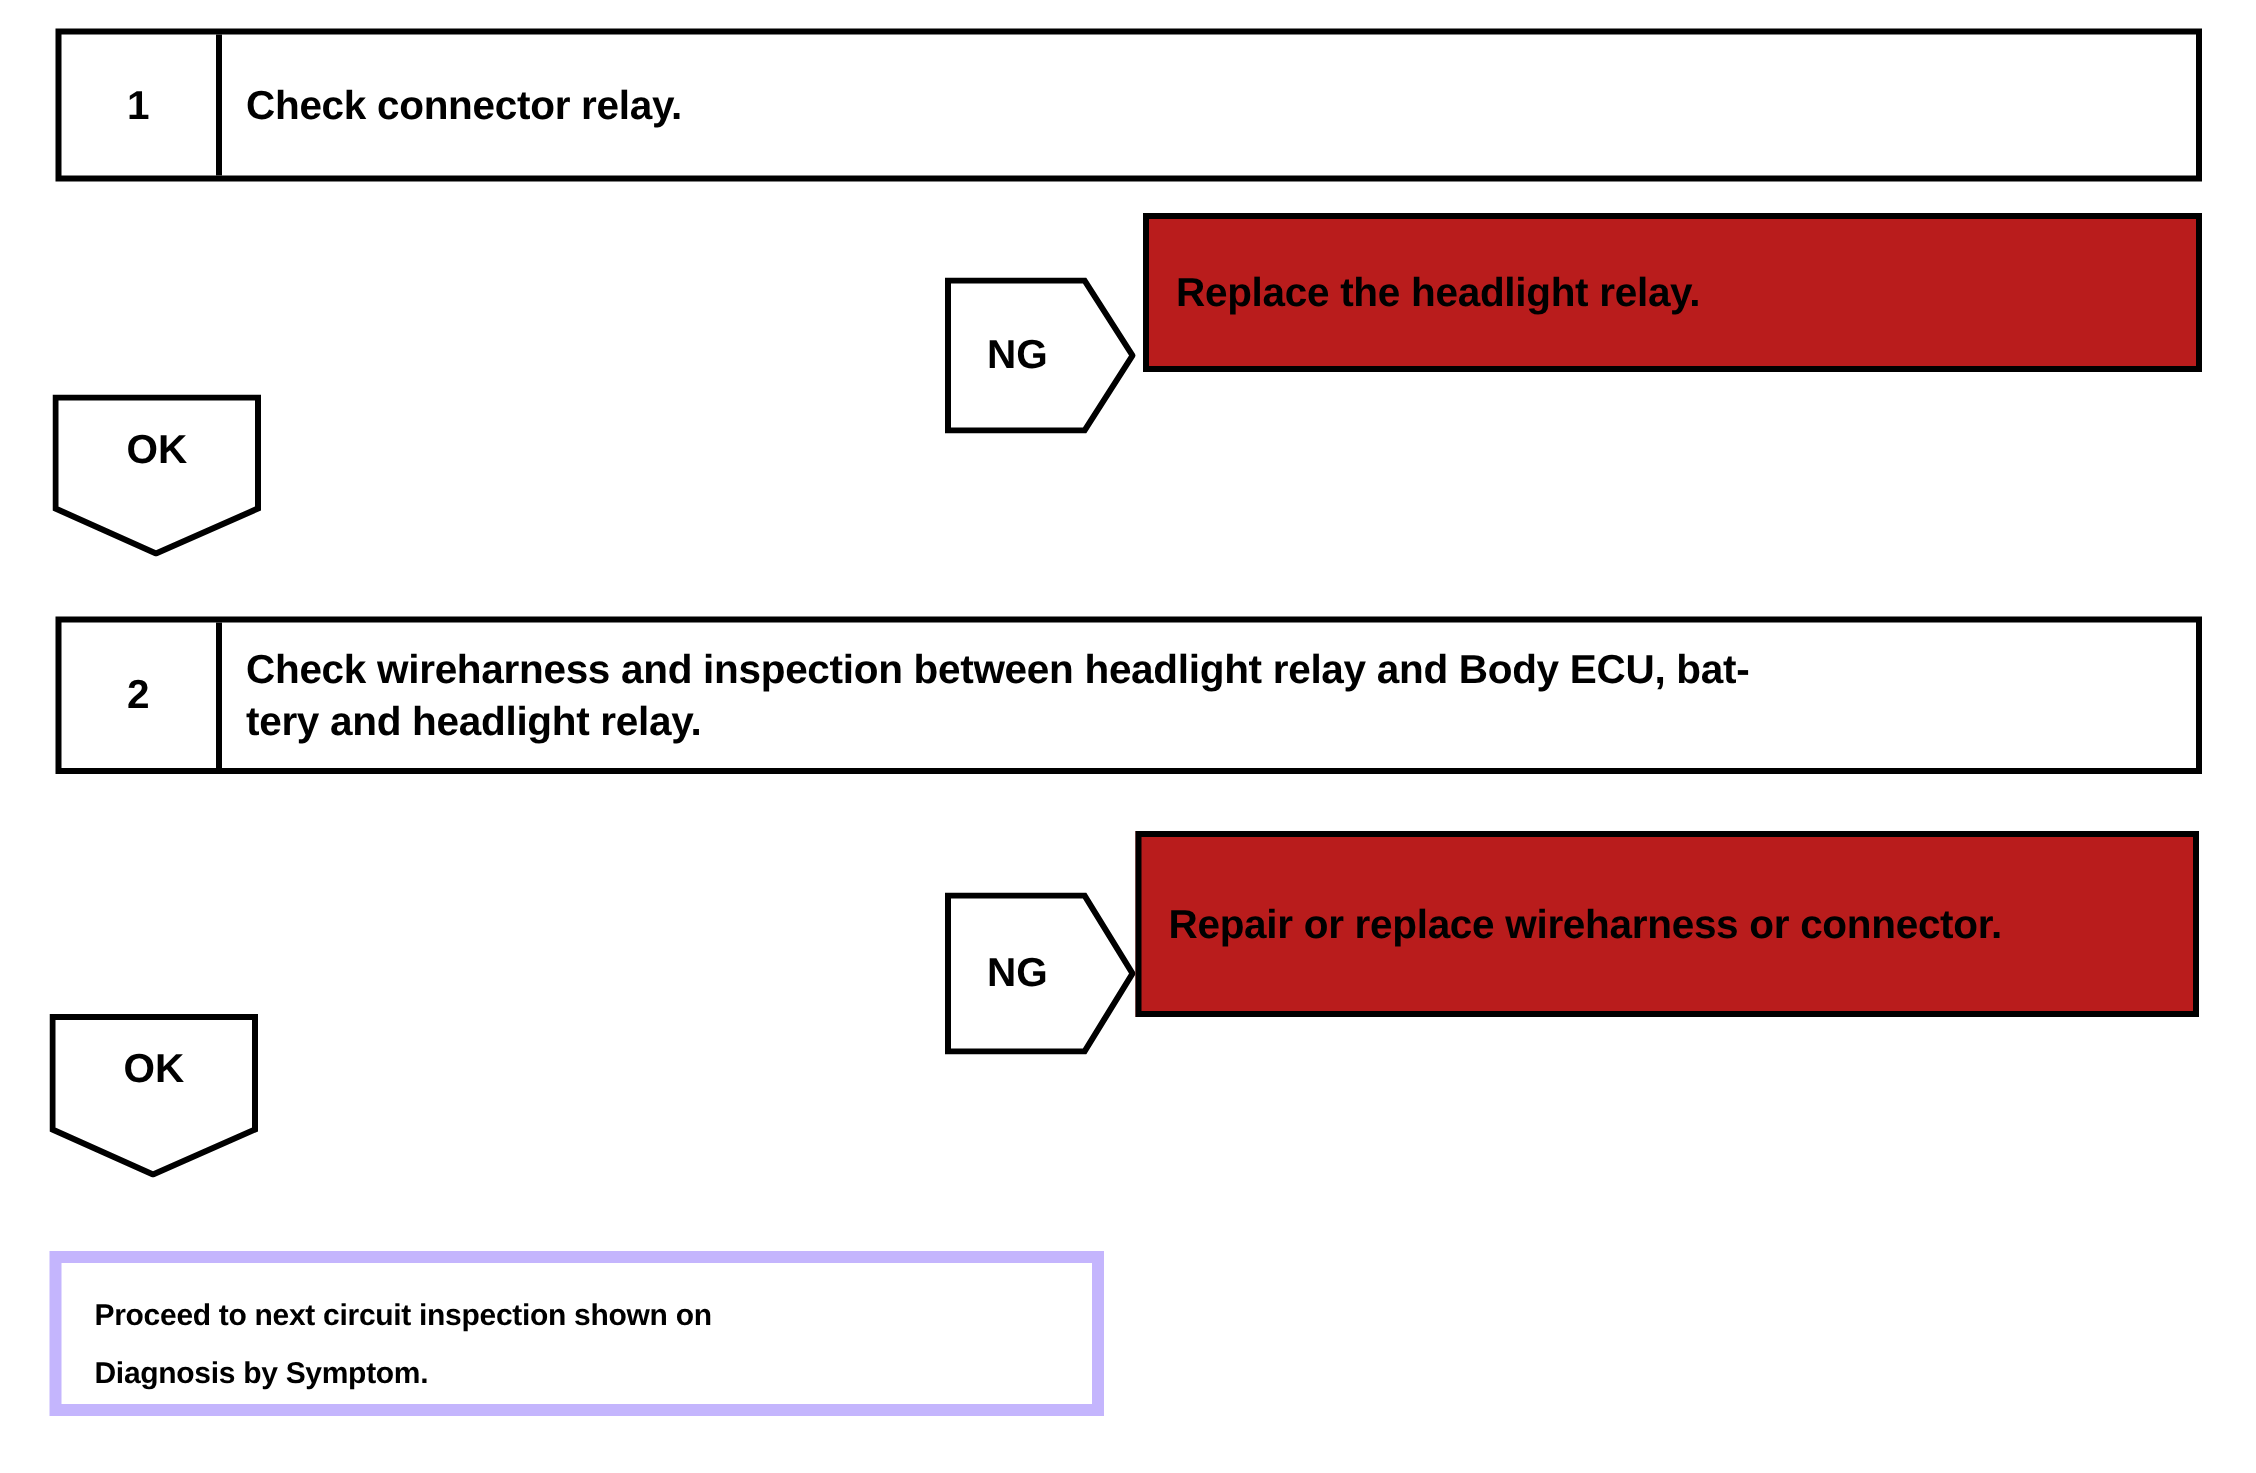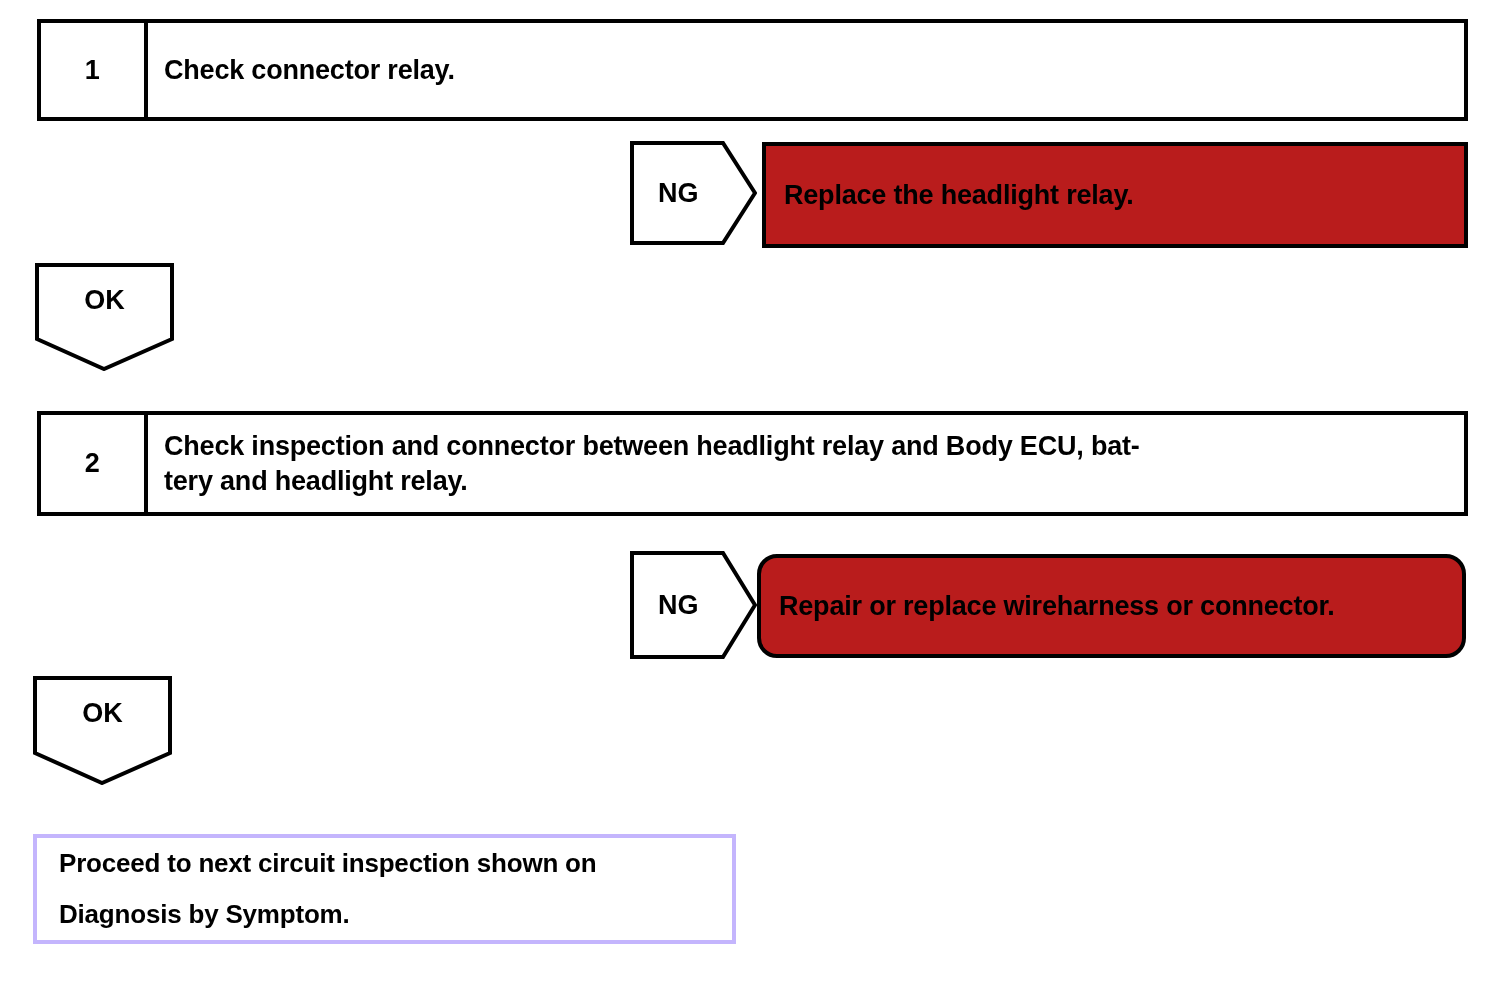--- a/index.html
+++ b/index.html
@@ -67,37 +67,38 @@
     padding: 0 0 0 18px;
     font-weight: bold;
     font-size: 27px;
     letter-spacing: -0.2px;
   }
 
   
   .terminal-box {
     position: absolute;
     box-sizing: border-box;
-    border: 4px solid #c4b5fd;
+    border: 8px solid #c4b5fd;
     background: #fff;
     display: flex;
     flex-direction: column;
-    justify-content: flex-start;
+    justify-content: flex-end;
     padding: 0 0 0 22px;
     font-weight: bold;
-    font-size: 26px;
+    font-size: 20px;
     line-height: 1.95;
     letter-spacing: -0.2px;
     white-space: pre-line;
   }
 
   
   .ng-arrow {
     position: absolute;
     display: block;
+    margin-top: 44px;
   }
   .ng-arrow .lbl {
     position: absolute;
     left: 0;
     top: 50%;
     transform: translateY(-50%);
     width: 76%;
     text-align: center;
     font-weight: bold;
     font-size: 27px;
@@ -158,32 +159,32 @@
 
   <div class="ok-arrow" style="left:35px; top:263px; width:139px; height:108px;">
     <svg class="shape-svg" viewBox="0 0 139 108" preserveAspectRatio="none">
       <polygon points="2,2 137,2 137,76 69,106 2,76"></polygon>
     </svg>
     <span class="lbl">OK</span>
   </div>
 
   <div class="step-box" style="left:37px; top:411px; width:1431px; height:105px;">
     <div class="step-num">2</div>
-    <div class="step-text">Check inspection and connector between headlight relay and Body ECU, bat-
+    <div class="step-text">Check wireharness and inspection between headlight relay and Body ECU, bat-
 tery and headlight relay.</div>
   </div>
 
   <div class="ng-arrow" style="left:630px; top:551px; width:127px; height:108px;">
     <svg class="shape-svg" viewBox="0 0 127 108" preserveAspectRatio="none">
       <polygon points="2,2 93,2 125,54 93,106 2,106"></polygon>
     </svg>
     <span class="lbl">NG</span>
   </div>
 
-  <div class="result-box" style="left:757px; top:554px; width:709px; height:104px;border-radius:20px;">
+  <div class="result-box" style="left:757px; top:554px; width:709px; height:124px;">
     <span>Repair or replace wireharness or connector.</span>
   </div>
 
   <div class="ok-arrow" style="left:33px; top:676px; width:139px; height:109px;">
     <svg class="shape-svg" viewBox="0 0 139 109" preserveAspectRatio="none">
       <polygon points="2,2 137,2 137,77 69,107 2,77"></polygon>
     </svg>
     <span class="lbl">OK</span>
   </div>
 

